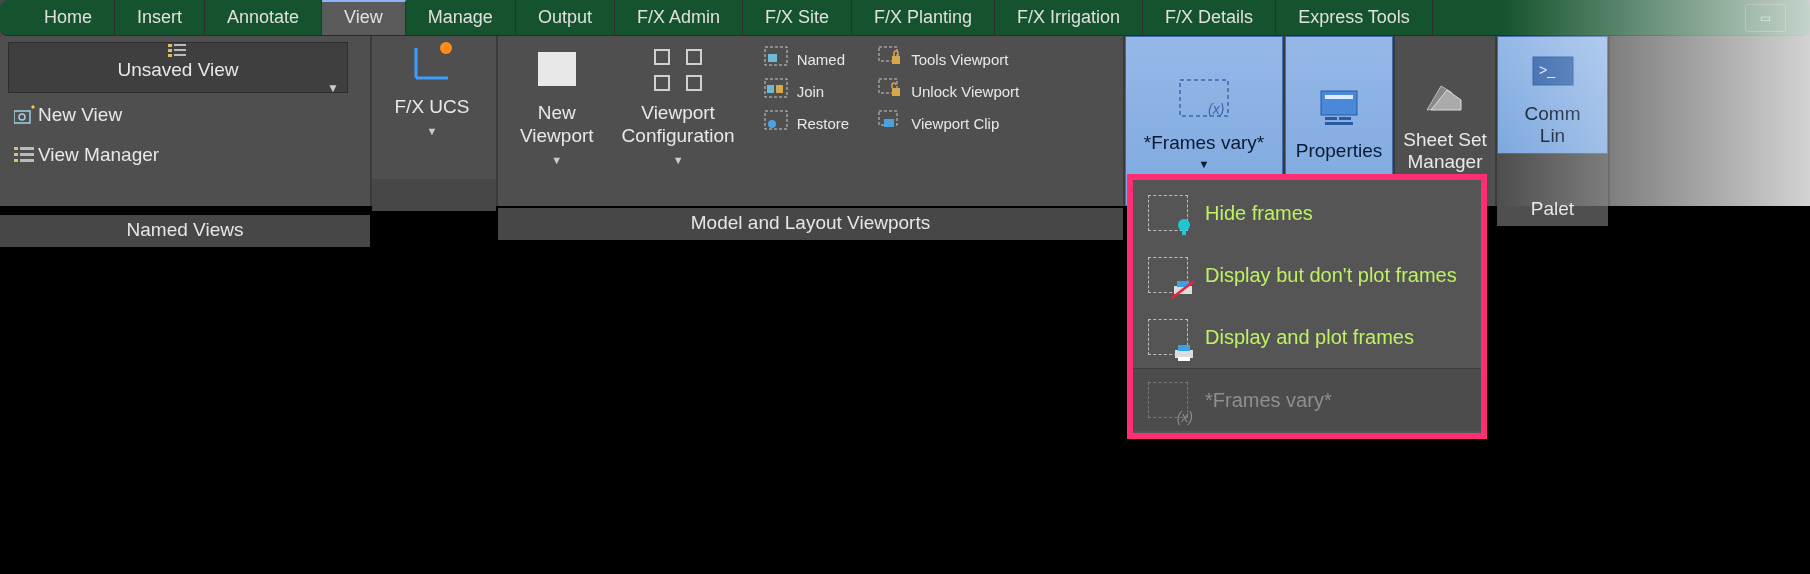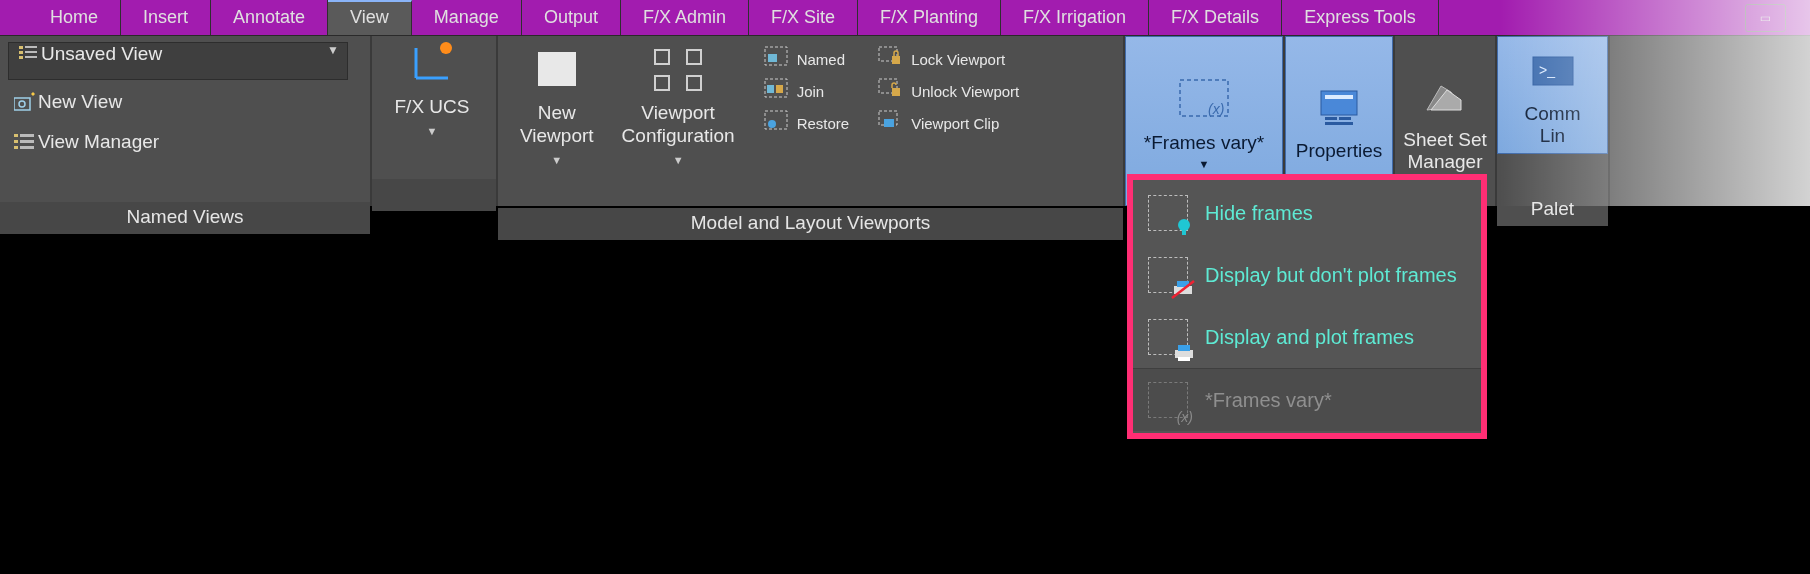--- a/index.html
+++ b/index.html
@@ -1,31 +1,31 @@
 <!DOCTYPE html>
 <html><head>
 <meta charset="utf-8">
 <style>
   * { box-sizing: border-box; margin: 0; padding: 0; font-family: "Segoe UI", Arial, sans-serif; }
   body { background: #000; width: 1810px; height: 574px; overflow: hidden; }
   .ribbon { background: #4a4a4a; color: #e8e8e8; width: 100%; }
-  .tabs { display: flex; align-items: center; height: 36px; background: #a21caf; border-bottom: 1px solid #2a2a2a; padding-left: 28px; }
+  .tabs { display: flex; align-items: center; height: 36px; background: #14532d; border-bottom: 1px solid #2a2a2a; padding-left: 22px; border-radius: 8px; }
   .tab { padding: 7px 22px; font-size: 18px; color: #e0e0e0; cursor: pointer; border-right: 1px solid #2f2f2f; }
   .tab.active { background: #5a5a5a; border-top: 2px solid #8ab4f8; padding-top: 5px; }
   .tab-spacer { flex: 1; }
   .tab-collapse { padding: 6px 14px; font-size: 12px; color: #ccc; border: 1px solid #666; border-radius: 3px; margin-right: 24px; }
 
   .panel-row { display: flex; height: 170px; background: #4f4f4f; }
   .panel { border-right: 2px solid #3a3a3a; display: flex; flex-direction: column; }
   .panel-body { flex: 1; display: flex; align-items: flex-start; padding: 6px 8px 2px 8px; }
   .panel-title { text-align: center; font-size: 19px; color: #e6e6e6; padding: 4px 0 6px 0; background: #474747; margin-top: 40px; }
 
   
   .nv-body { flex-direction: column; gap: 4px; width: 360px; }
-  .view-combo { display: flex; align-items: flex-start; background: #3f3f3f; border: 1px solid #2d2d2d; height: 38px; width: 340px; padding: 0 8px; font-size: 19px; }
+  .view-combo { display: flex; align-items: center; background: #3f3f3f; border: 1px solid #2d2d2d; height: 51px; width: 340px; padding: 0 8px; font-size: 19px; flex-direction: column; }
   .view-combo .arrow { margin-left: auto; font-size: 12px; color: #ccc; }
   .nv-btn { display: flex; align-items: center; height: 36px; padding: 0 6px; font-size: 19px; }
   .nv-icon { width: 24px; height: 20px; display: inline-flex; align-items: center; justify-content: center; }
 
   
   .ucs-body { flex-direction: column; align-items: center; justify-content: flex-end; width: 120px; gap: 6px; }
   .big-label { font-size: 19px; text-align: center; line-height: 1.2; }
   .drop-arrow { font-size: 11px; color: #ccc; }
 
   
@@ -38,21 +38,21 @@
 
   
   .big-btn { display: flex; flex-direction: column; align-items: center; justify-content: center; padding: 8px 12px 6px 12px; gap: 4px; }
   .big-btn.sel { background: linear-gradient(#95b8e8, #7ea9df); border: 1px solid #406aa8; }
   .big-btn .icon-wrap { height: 54px; display: flex; align-items: center; justify-content: center; }
   .big-btn .lbl { font-size: 19px; text-align: center; line-height: 1.15; }
   .big-btn.sel .lbl { color: #0a1a33; }
 
   
   .dropdown { position: absolute; left: 1127px; top: 174px; width: 360px; background: #555; border: 6px solid #ff2e74; border-top: 6px solid #ff2e74; padding: 2px 0; }
-  .dropdown-item { display: flex; align-items: center; gap: 14px; padding: 10px 12px; font-size: 20px; color: #5eead4; }
+  .dropdown-item { display: flex; align-items: center; gap: 14px; padding: 10px 12px; font-size: 20px; color: #bef264; }
   .dropdown-item.disabled { color: #8f8f8f; border-top: 1px solid #3f3f3f; background: #4c4c4c; }
   .di-icon { width: 46px; height: 42px; display: flex; align-items: center; justify-content: center; position: relative; }
   .frame-sq { position: absolute; width: 40px; height: 36px; border: 1.5px dashed #bdbdbd; }
 
   .fade-right { position: absolute; right: 0; top: 0; width: 310px; height: 206px; background: linear-gradient(to right, rgba(255,255,255,0) 0%, rgba(255,255,255,0.75) 100%); pointer-events: none; }
 </style>
 </head>
 <body>
 
 <div class="ribbon">
@@ -190,21 +190,21 @@
         </div>
         <div class="vp-side" style="margin-left:18px">
           <div class="vp-row">
             <span class="small-icon">
                 <svg width="24" height="20">
                   <rect x="1" y="1" width="18" height="14" fill="none" stroke="#ccc" stroke-dasharray="3 2"></rect>
                   <rect x="14" y="10" width="8" height="8" fill="#d6a84a"></rect>
                   <path d="M16 10 v-3 a2 2 0 0 1 4 0 v3" fill="none" stroke="#d6a84a" stroke-width="1.5"></path>
                 </svg>
               </span>
-            <span>Lock Viewport</span>
+            <span>Tools Viewport</span>
           </div>
           <div class="vp-row">
             <span class="small-icon">
                 <svg width="24" height="20">
                   <rect x="1" y="1" width="18" height="14" fill="none" stroke="#ccc" stroke-dasharray="3 2"></rect>
                   <rect x="14" y="10" width="8" height="8" fill="#d6a84a"></rect>
                   <path d="M14 10 v-3 a2 2 0 0 1 4 0" fill="none" stroke="#d6a84a" stroke-width="1.5"></path>
                 </svg>
               </span>
             <span>Unlock Viewport</span>

